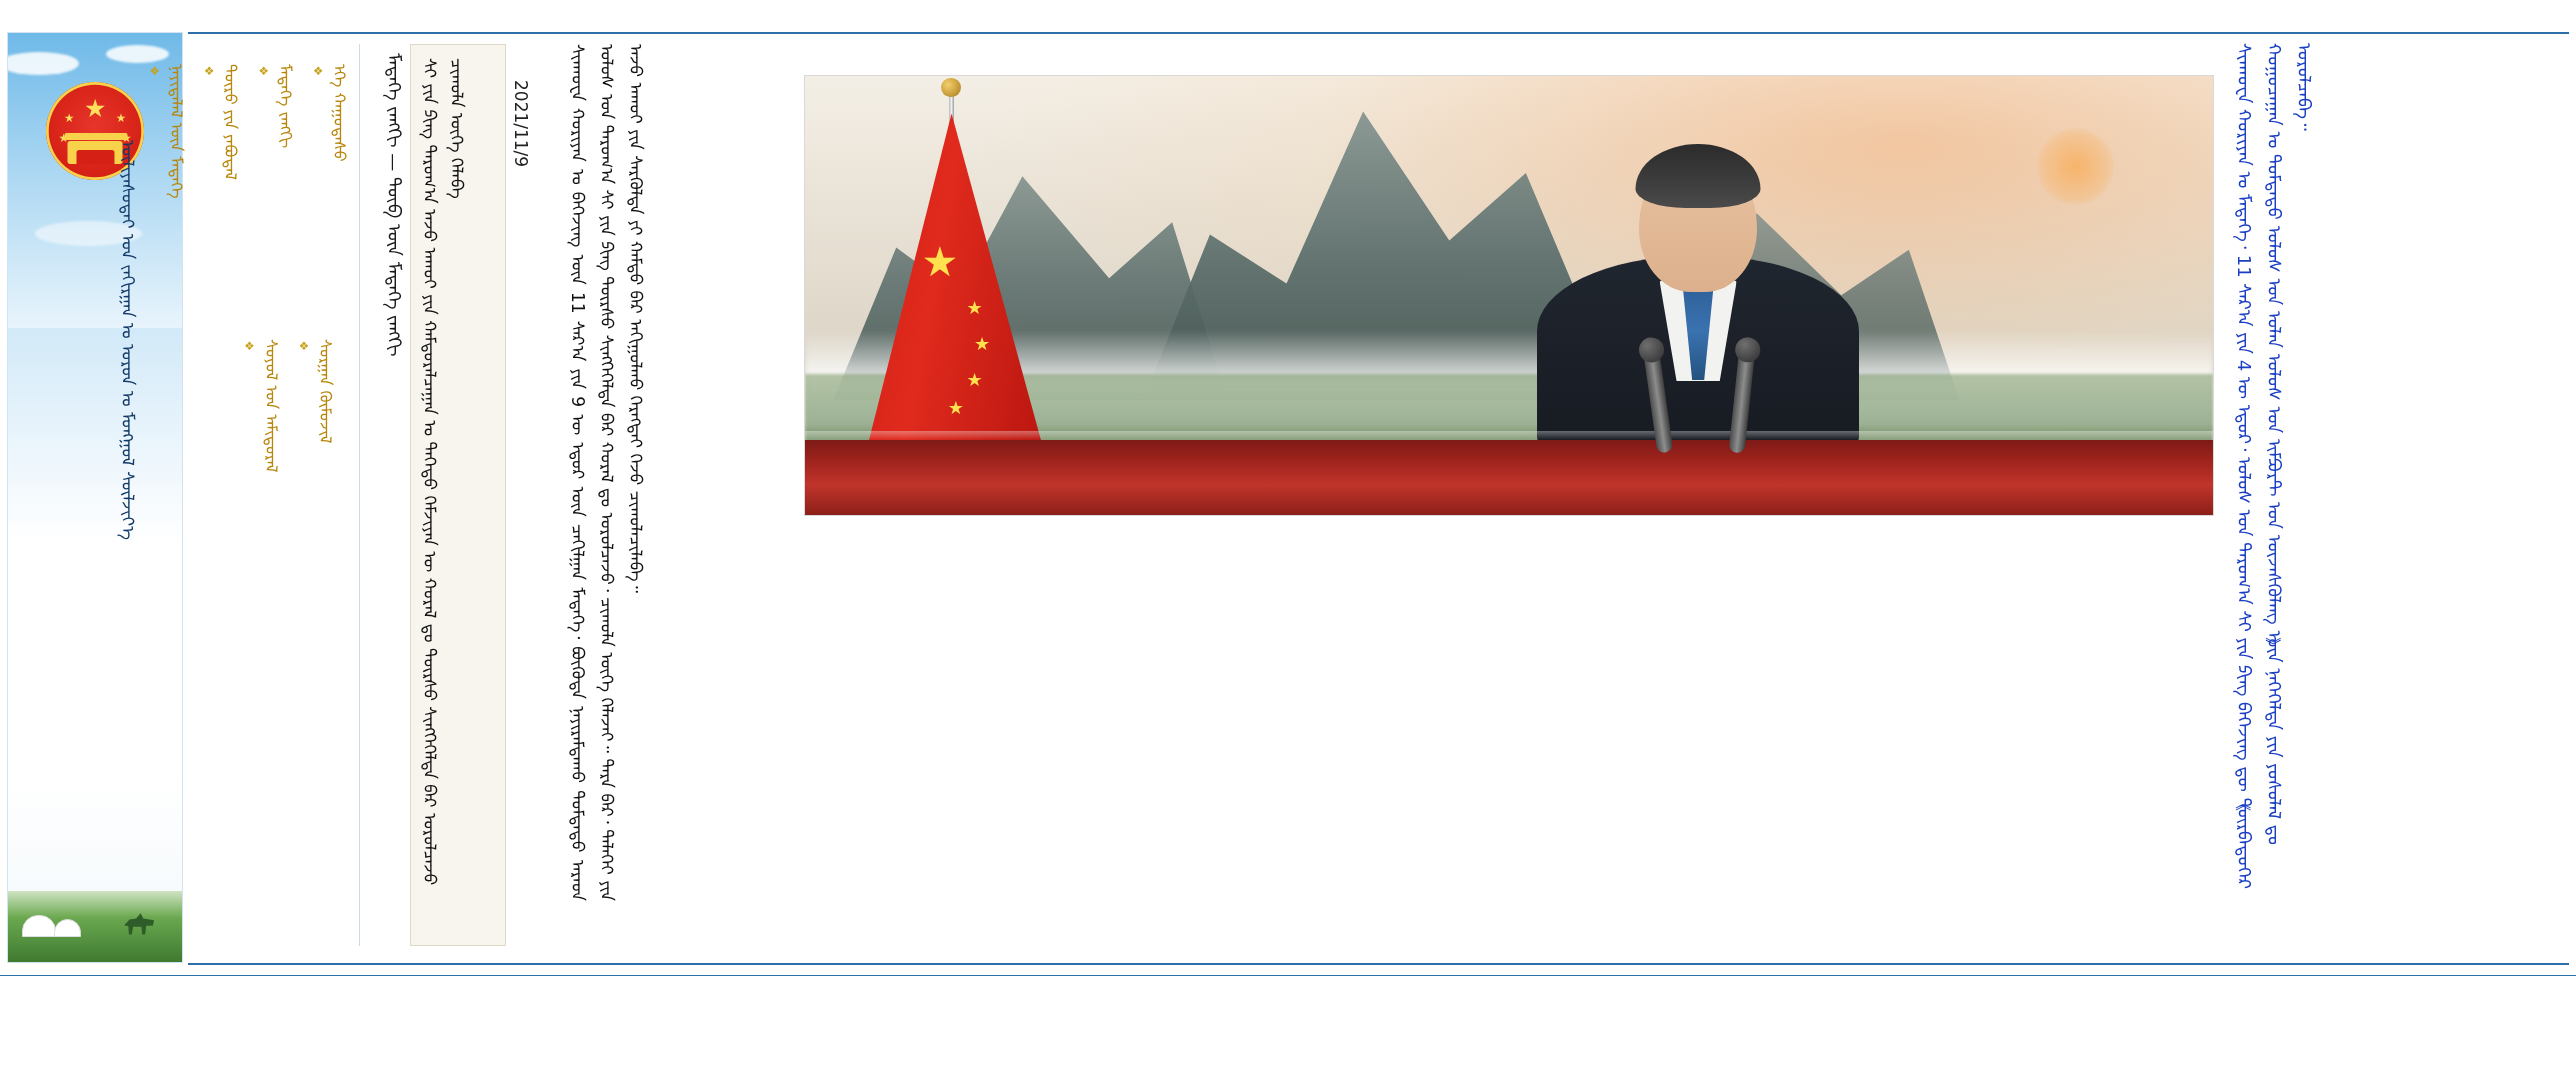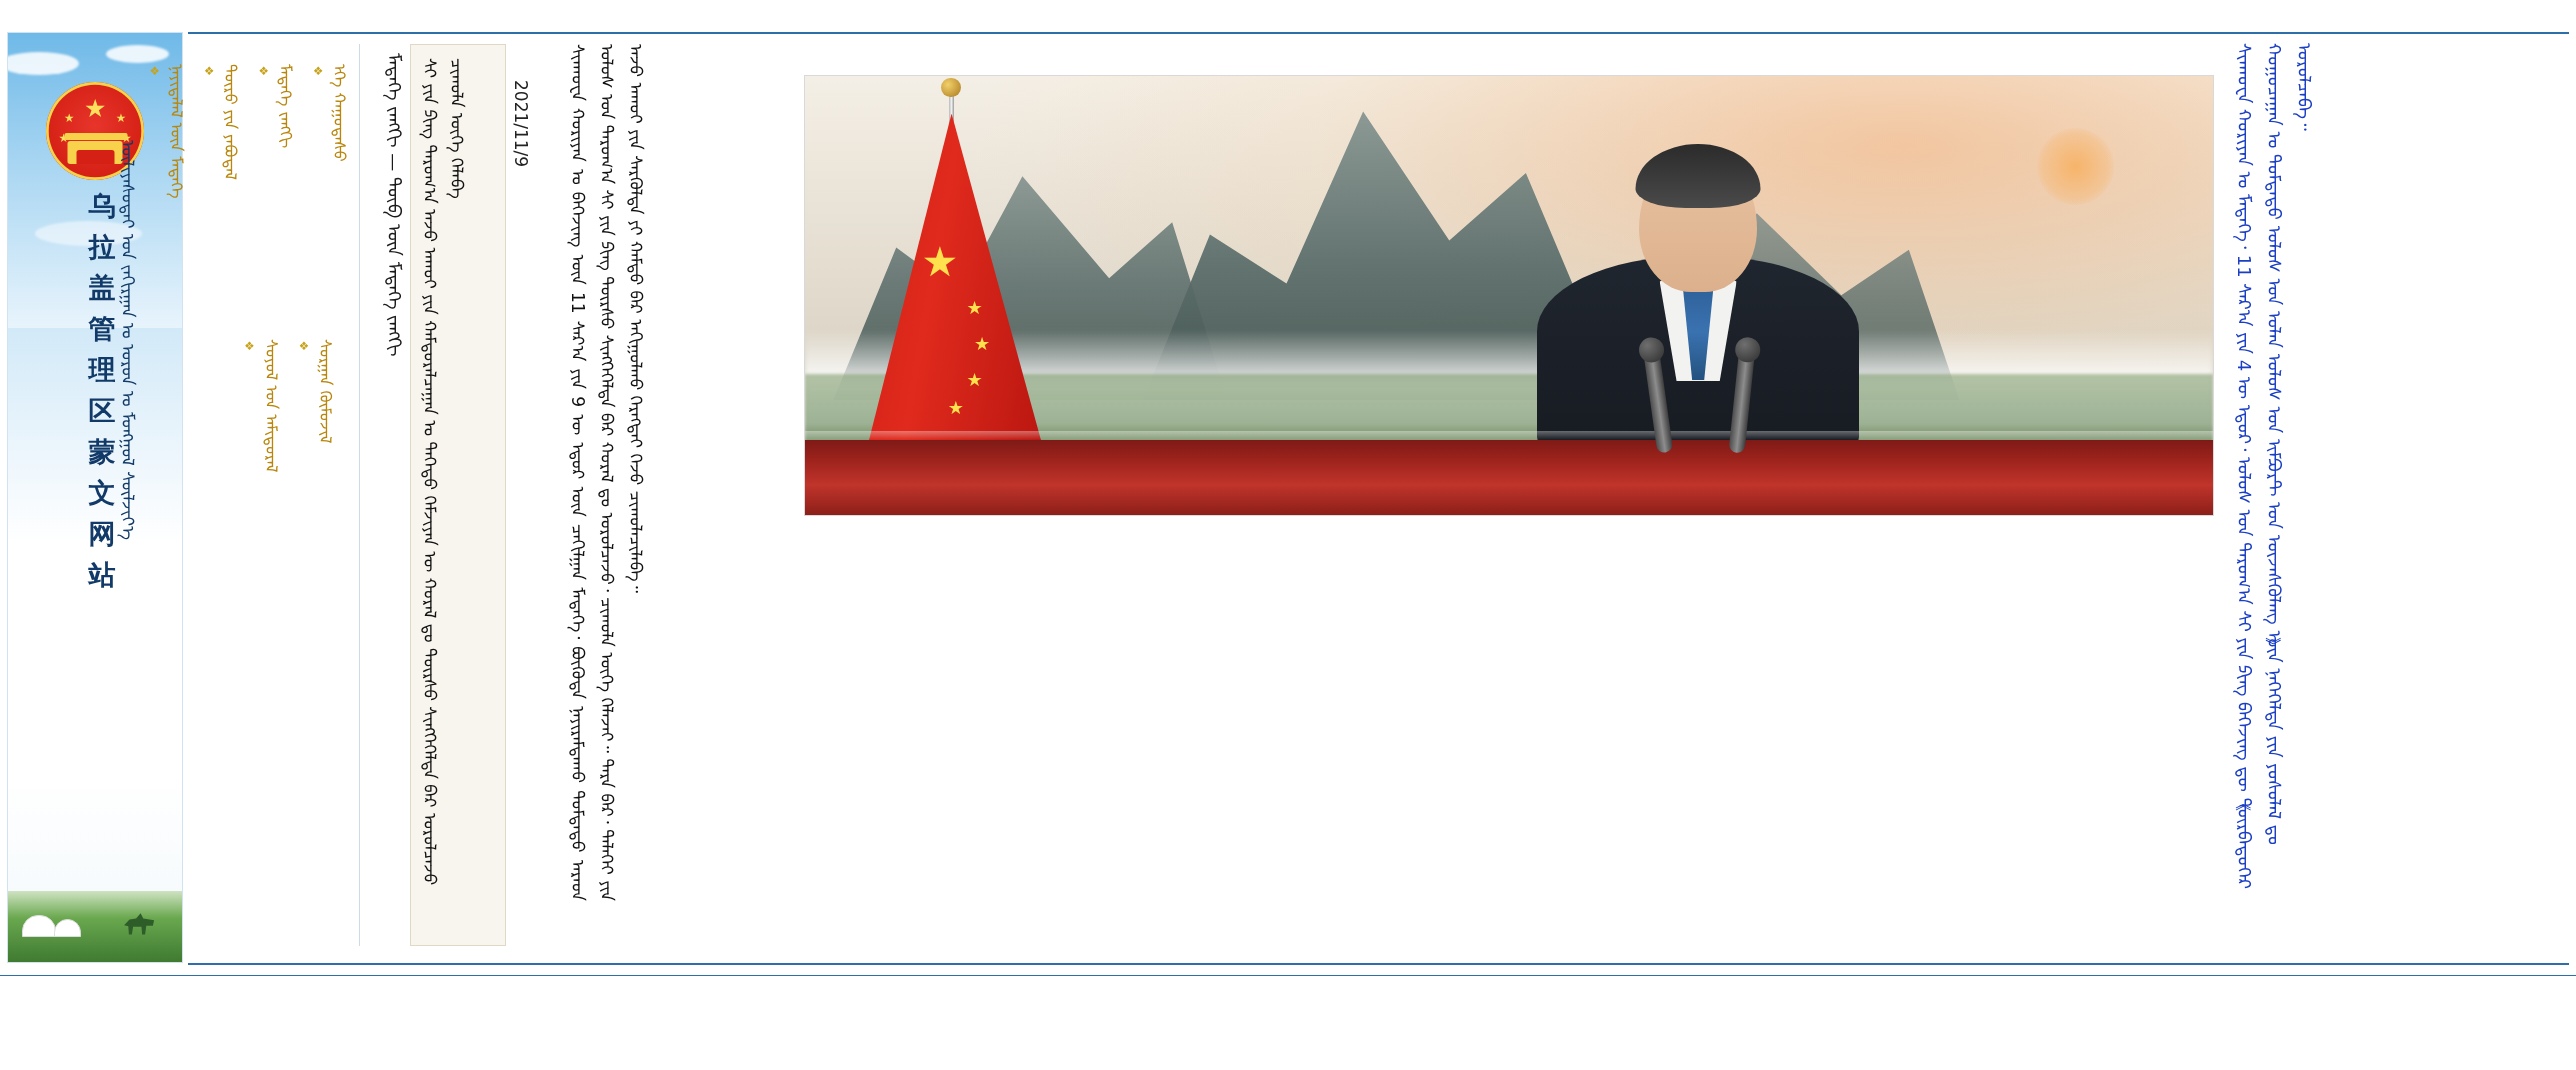--- a/index.html
+++ b/index.html
@@ -462,21 +462,20 @@
       <div class="emblem">
         <span class="star big-star">★</span>
         <span class="star s1">★</span>
         <span class="star s2">★</span>
         <span class="star s3">★</span>
         <span class="star s4">★</span>
         <span class="gate"></span>
       </div>
 
       <div class="banner-mong">ᠦᠯᠢᠶᠠᠰᠤᠲᠠᠢ ᠤᠨ ᠵᠠᠬᠢᠷᠭᠠᠨ ᠤ ᠣᠷᠣᠨ ᠤ ᠮᠣᠩᠭᠤᠯ ᠰᠦᠯᠵᠢᠶ᠎ᠡ</div>
-      <div class="banner-cn">乌拉盖管理区蒙文网站</div>
 
       <div class="grassland">
         <div class="yurt y1"></div>
         <div class="yurt y2"></div>
         <div class="rider"></div>
       </div>
     </div>
 
     <div class="content">
 

